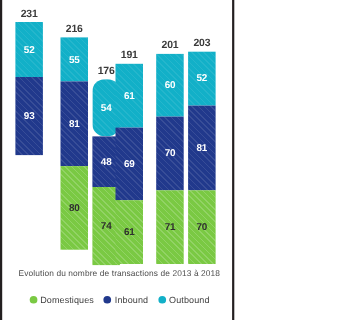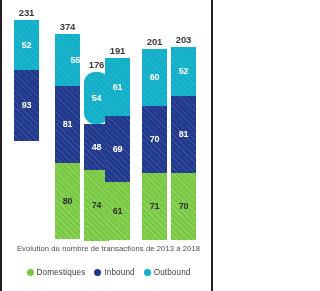--- a/index.html
+++ b/index.html
@@ -163,23 +163,23 @@
         <div class="bar-stack" style="height: 220px;">
           <div class="seg seg-outbound" style="height: 50px;">
             <span class="seg-label">52</span>
           </div>
           <div class="seg seg-inbound" style="height: 71px;">
             <span class="seg-label">93</span>
           </div>
         </div>
       </div>
       <div class="bar-group" style="left: 53px; height: 240px;">
-        <div class="bar-total" style="bottom: 209px;">374</div>
+        <div class="bar-total" style="bottom: 209px;">216</div>
         <div class="bar-stack" style="height: 206px;">
-          <div class="seg seg-outbound" style="height: 52px; justify-content: flex-end;">
+          <div class="seg seg-outbound" style="height: 40px;">
             <span class="seg-label">55</span>
           </div>
           <div class="seg seg-inbound" style="height: 77px;">
             <span class="seg-label">81</span>
           </div>
           <div class="seg seg-domestiques" style="height: 76px;">
             <span class="seg-label">80</span>
           </div>
         </div>
       </div>

